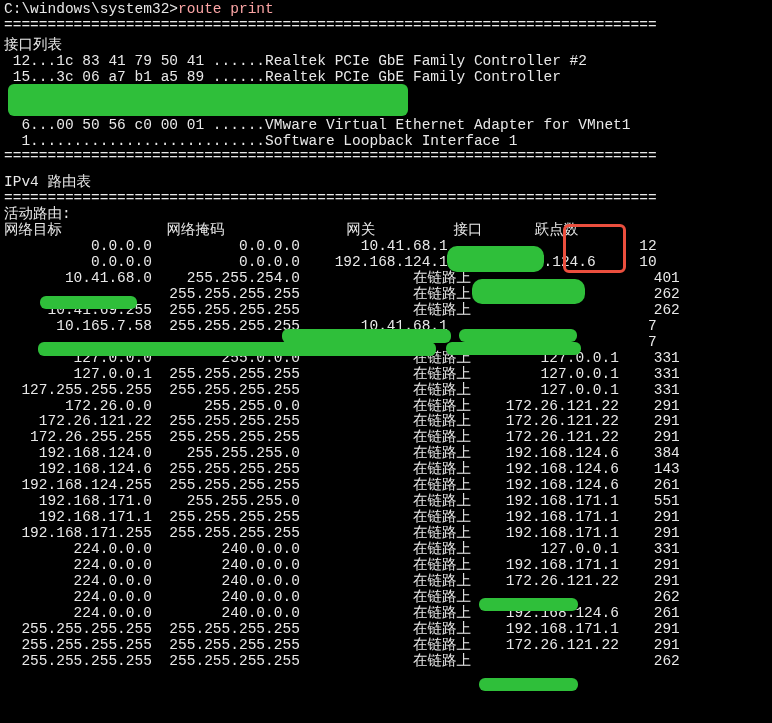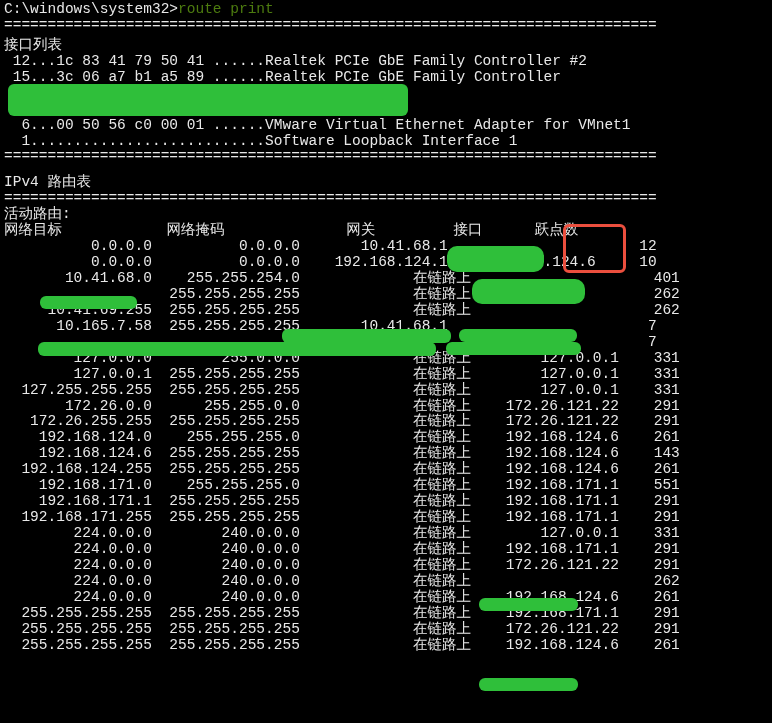--- a/index.html
+++ b/index.html
@@ -10,21 +10,21 @@
     font-size: 14.5px;
     line-height: 1.1;
     width: 772px;
     height: 723px;
     overflow: hidden;
     padding: 2px 4px;
     position: relative;
   }
   .line { white-space: pre; }
   .prompt-line { display: flex; }
-  .cmd { color: #4d7c0f; }
+  .cmd { color: #fca5a5; }
   .hdr { margin-top: 4px; }
   .sep { letter-spacing: 0; }
   .green-bar {
     position: absolute;
     background: #2fbf3a;
     border-radius: 6px;
     height: 14px;
     z-index: 2;
   }
   .red-box {
@@ -68,35 +68,36 @@
     <div class="route-row">          0.0.0.0          0.0.0.0    192.168.124.1    192.168.124.6     10</div>
     <div class="route-row">       10.41.68.0    255.255.254.0             在链路上                     401</div>
     <div class="route-row">                   255.255.255.255             在链路上                     262</div>
     <div class="route-row">     10.41.69.255  255.255.255.255             在链路上                     262</div>
     <div class="route-row">      10.165.7.58  255.255.255.255       10.41.68.1                       7</div>
     <div class="route-row">                                                                          7</div>
     <div class="route-row">        127.0.0.0        255.0.0.0             在链路上        127.0.0.1    331</div>
     <div class="route-row">        127.0.0.1  255.255.255.255             在链路上        127.0.0.1    331</div>
     <div class="route-row">  127.255.255.255  255.255.255.255             在链路上        127.0.0.1    331</div>
     <div class="route-row">       172.26.0.0      255.255.0.0             在链路上    172.26.121.22    291</div>
+    <div class="route-row">    172.26.121.22  255.255.255.255             在链路上    172.26.121.22    291</div>
     <div class="route-row">   172.26.255.255  255.255.255.255             在链路上    172.26.121.22    291</div>
-    <div class="route-row">    192.168.124.0    255.255.255.0             在链路上    192.168.124.6    261</div>
+    <div class="route-row">    192.168.124.0    255.255.255.0             在链路上    192.168.124.6    384</div>
     <div class="route-row">    192.168.124.6  255.255.255.255             在链路上    192.168.124.6    143</div>
     <div class="route-row">  192.168.124.255  255.255.255.255             在链路上    192.168.124.6    261</div>
     <div class="route-row">    192.168.171.0    255.255.255.0             在链路上    192.168.171.1    551</div>
     <div class="route-row">    192.168.171.1  255.255.255.255             在链路上    192.168.171.1    291</div>
     <div class="route-row">  192.168.171.255  255.255.255.255             在链路上    192.168.171.1    291</div>
     <div class="route-row">        224.0.0.0        240.0.0.0             在链路上        127.0.0.1    331</div>
     <div class="route-row">        224.0.0.0        240.0.0.0             在链路上    192.168.171.1    291</div>
     <div class="route-row">        224.0.0.0        240.0.0.0             在链路上    172.26.121.22    291</div>
     <div class="route-row">        224.0.0.0        240.0.0.0             在链路上                     262</div>
     <div class="route-row">        224.0.0.0        240.0.0.0             在链路上    192.168.124.6    261</div>
     <div class="route-row">  255.255.255.255  255.255.255.255             在链路上    192.168.171.1    291</div>
     <div class="route-row">  255.255.255.255  255.255.255.255             在链路上    172.26.121.22    291</div>
-    <div class="route-row">  255.255.255.255  255.255.255.255             在链路上    192.168.124.6    261</div>
+    <div class="route-row">  255.255.255.255  255.255.255.255             在链路上                     262</div>
   </div>
 
 <div class="red-box" style="left:563px; top:224px; width:63px; height:49px;"></div>
 
 <div class="green-bar" style="left:8px; top:84px; width:400px; height:32px;"></div>
 <div class="green-bar" style="left:447px; top:246px; width:97px; height:26px; border-radius:10px;"></div>
 <div class="green-bar" style="left:472px; top:279px; width:113px; height:25px; border-radius:10px;"></div>
 <div class="green-bar" style="left:40px; top:296px; width:97px; height:13px;"></div>
 <div class="green-bar" style="left:282px; top:329px; width:169px; height:14px;"></div>
 <div class="green-bar" style="left:459px; top:329px; width:118px; height:13px;"></div>

